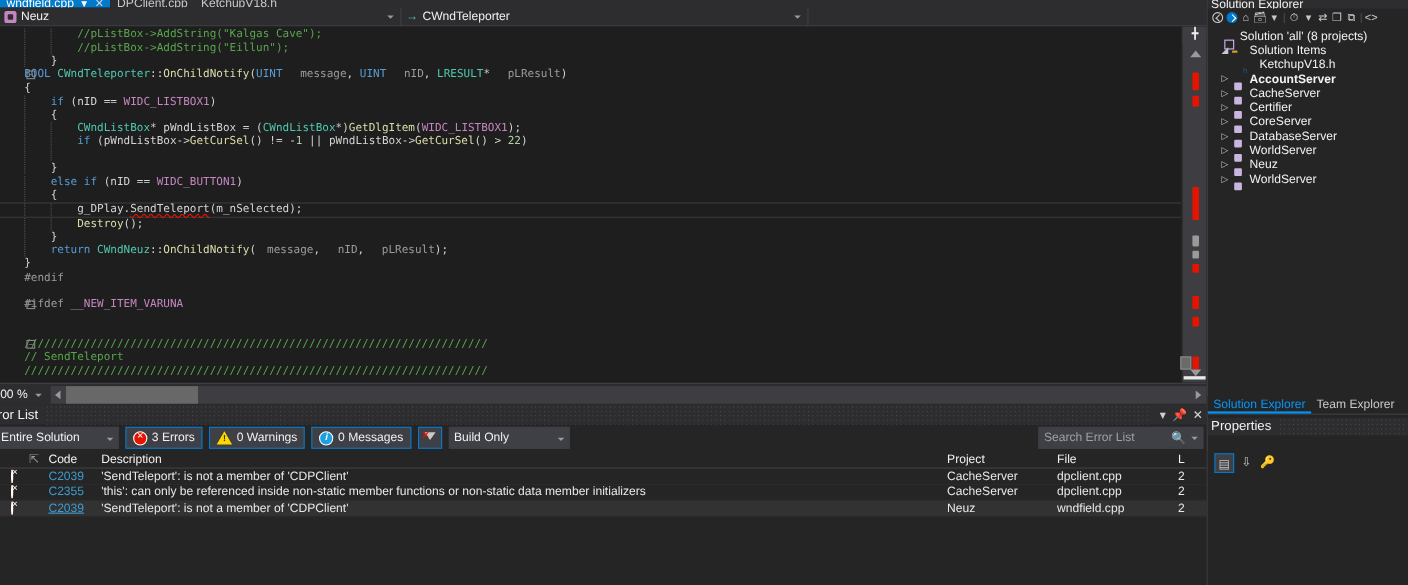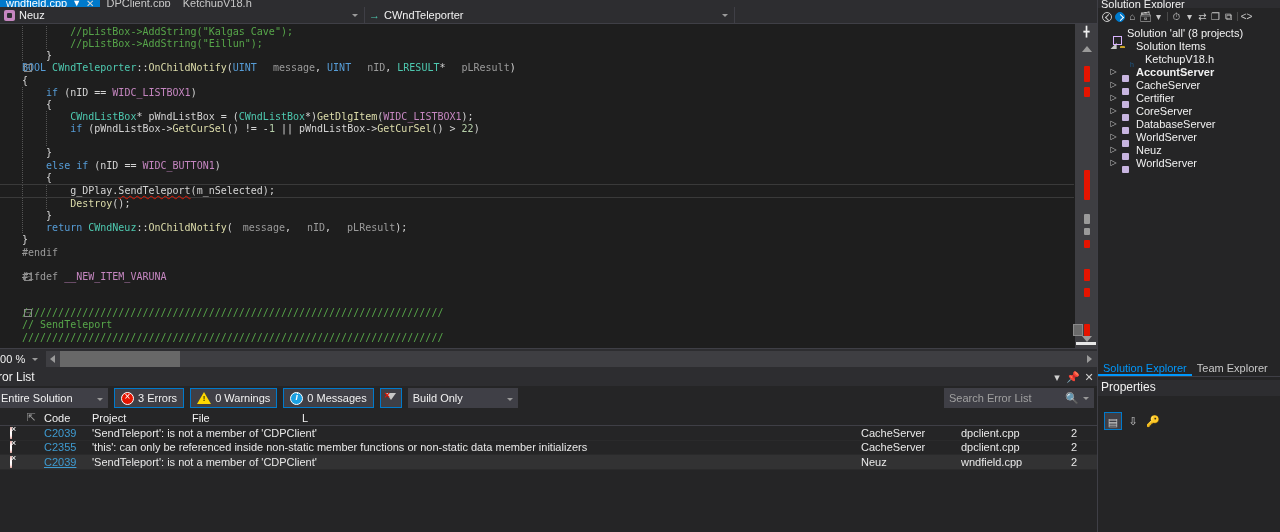--- a/index.html
+++ b/index.html
@@ -558,20 +558,21 @@
         <span class="sicon">🔍</span>
         <span class="scaret"></span>
       </div>
     </div>
 
     <div class="etable">
       <div class="ethead">
         <div class="c-ico"></div>
         <div class="c-sort">⇱</div>
         <div class="c-code">Code</div>
+        <div class="c-desc">Description</div>
         <div class="c-proj">Project</div>
         <div class="c-file">File</div>
         <div class="c-line">L</div>
       </div>
       <div id="errrows">
           <div class="etrow">
             <div class="c-ico"><span class="rowico"></span></div>
             <div class="c-sort"></div>
             <div class="c-code code">C2039</div>
             <div class="c-desc">'SendTeleport': is not a member of 'CDPClient'</div>

